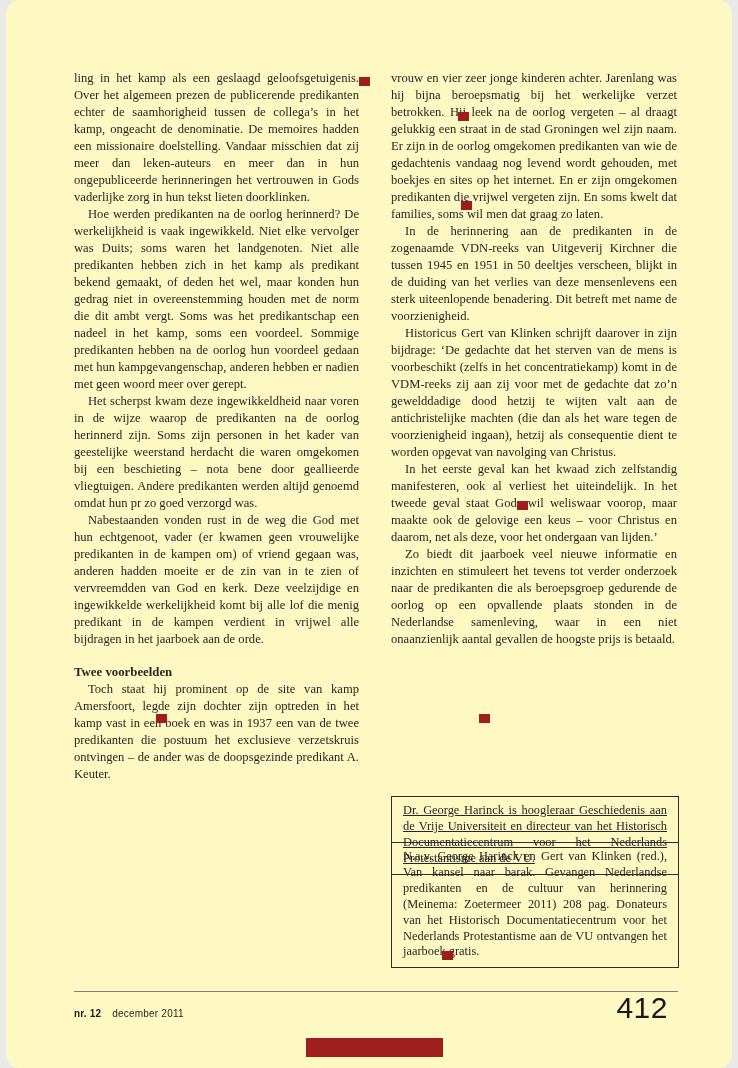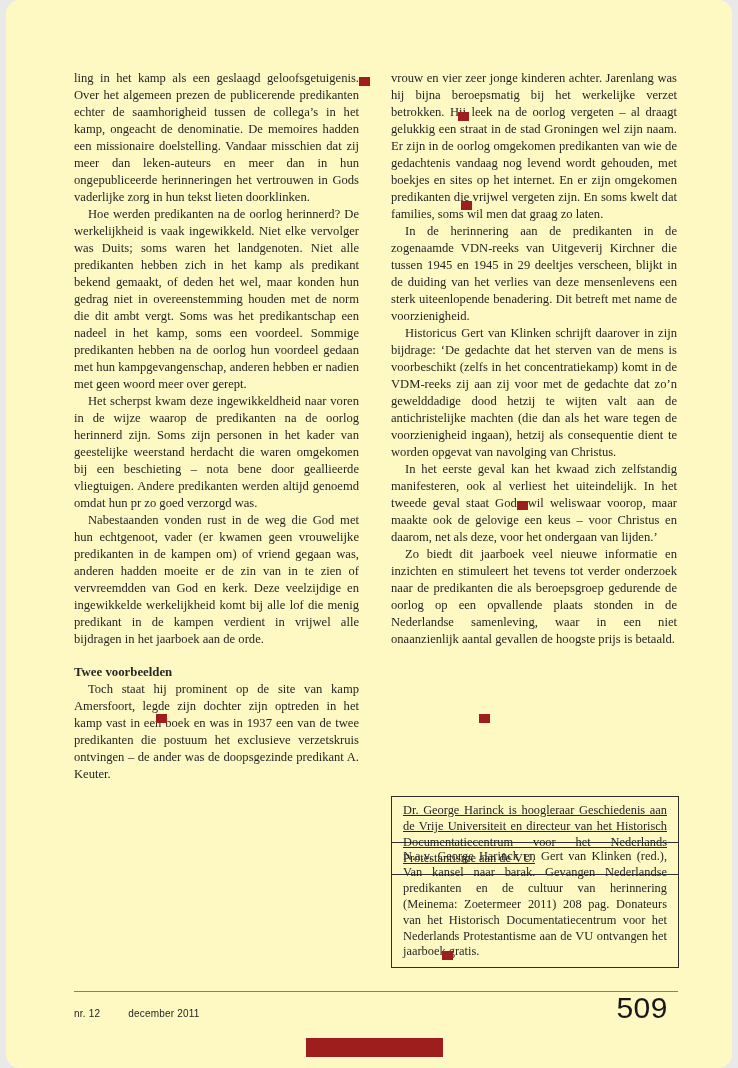--- a/index.html
+++ b/index.html
@@ -39,21 +39,21 @@
   .box2{top:842px;min-height:125px;}
   .footer-rule{
     position:absolute;left:68px;top:991px;
     width:604px;height:1px;background:#808080;
   }
   .footer{
     position:absolute;left:68px;top:1008px;
     font-family:"Liberation Sans","DejaVu Sans",sans-serif;
     font-size:10px;color:#1f1f1f;letter-spacing:0.2px;
   }
-  .footer .issue{margin-right:28px;}
+  .footer .issue{margin-right:11px;font-weight:bold;}
   .page-number{
     position:absolute;right:64px;top:993px;
     font-family:"Liberation Sans","DejaVu Sans",sans-serif;
     font-size:30px;font-weight:400;color:#181818;
     letter-spacing:0.5px;line-height:1;
   }
   .artifact{position:absolute;}
 </style>
 </head>
 <body>
@@ -64,41 +64,41 @@
     <p class="noindent">ling in het kamp als een geslaagd geloofsgetuigenis. Over het algemeen prezen de publicerende predikanten echter de saamhorigheid tussen de collega’s in het kamp, ongeacht de denominatie. De memoires hadden een missionaire doelstelling. Vandaar misschien dat zij meer dan leken-auteurs en meer dan in hun ongepubliceerde herinneringen het vertrouwen in Gods vaderlijke zorg in hun tekst lieten doorklinken.</p>
     <p>Hoe werden predikanten na de oorlog herinnerd? De werkelijkheid is vaak ingewikkeld. Niet elke vervolger was Duits; soms waren het landgenoten. Niet alle predikanten hebben zich in het kamp als predikant bekend gemaakt, of deden het wel, maar konden hun gedrag niet in overeenstemming houden met de norm die dit ambt vergt. Soms was het predikantschap een nadeel in het kamp, soms een voordeel. Sommige predikanten hebben na de oorlog hun voordeel gedaan met hun kampgevangenschap, anderen hebben er nadien met geen woord meer over gerept.</p>
     <p>Het scherpst kwam deze ingewikkeldheid naar voren in de wijze waarop de predikanten na de oorlog herinnerd zijn. Soms zijn personen in het kader van geestelijke weerstand herdacht die waren omgekomen bij een beschieting – nota bene door geallieerde vliegtuigen. Andere predikanten werden altijd genoemd omdat hun pr zo goed verzorgd was.</p>
     <p>Nabestaanden vonden rust in de weg die God met hun echtgenoot, vader (er kwamen geen vrouwelijke predikanten in de kampen om) of vriend gegaan was, anderen hadden moeite er de zin van in te zien of vervreemdden van God en kerk. Deze veelzijdige en ingewikkelde werkelijkheid komt bij alle lof die menig predikant in de kampen verdient in vrijwel alle bijdragen in het jaarboek aan de orde.</p>
     <h3 class="section-heading">Twee voorbeelden</h3>
     <p>Toch staat hij prominent op de site van kamp Amersfoort, legde zijn dochter zijn optreden in het kamp vast in een boek en was in 1937 een van de twee predikanten die postuum het exclusieve verzetskruis ontvingen – de ander was de doopsgezinde predikant A. Keuter.</p>
   </div>
 
   <div class="col col2">
     <p class="noindent">vrouw en vier zeer jonge kinderen achter. Jarenlang was hij bijna beroepsmatig bij het werkelijke verzet betrokken. Hij leek na de oorlog vergeten – al draagt gelukkig een straat in de stad Groningen wel zijn naam. Er zijn in de oorlog omgekomen predikanten van wie de gedachtenis vandaag nog levend wordt gehouden, met boekjes en sites op het internet. En er zijn omgekomen predikanten die vrijwel vergeten zijn. En soms kwelt dat families, soms wil men dat graag zo laten.</p>
-    <p>In de herinnering aan de predikanten in de zogenaamde VDN-reeks van Uitgeverij Kirchner die tussen 1945 en 1945 in 29 deeltjes verscheen, blijkt in de duiding van het verlies van deze mensenlevens een sterk uiteenlopende benadering. Dit betreft met name de voorzienigheid.</p>
+    <p>In de herinnering aan de predikanten in de zogenaamde VDN-reeks van Uitgeverij Kirchner die tussen 1945 en 1951 in 50 deeltjes verscheen, blijkt in de duiding van het verlies van deze mensenlevens een sterk uiteenlopende benadering. Dit betreft met name de voorzienigheid.</p>
     <p>Historicus Gert van Klinken schrijft daarover in zijn bijdrage: ‘De gedachte dat het sterven van de mens is voorbeschikt (zelfs in het concentratiekamp) komt in de VDM-reeks zij aan zij voor met de gedachte dat zo’n gewelddadige dood hetzij te wijten valt aan de antichristelijke machten (die dan als het ware tegen de voorzienigheid ingaan), hetzij als consequentie dient te worden opgevat van navolging van Christus.</p>
     <p>In het eerste geval kan het kwaad zich zelfstandig manifesteren, ook al verliest het uiteindelijk. In het tweede geval staat Gods wil weliswaar voorop, maar maakte ook de gelovige een keus – voor Christus en daarom, net als deze, voor het ondergaan van lijden.’</p>
     <p>Zo biedt dit jaarboek veel nieuwe informatie en inzichten en stimuleert het tevens tot verder onderzoek naar de predikanten die als beroepsgroep gedurende de oorlog op een opvallende plaats stonden in de Nederlandse samenleving, waar in een niet onaanzienlijk aantal gevallen de hoogste prijs is betaald.</p>
   </div>
 
   <div class="sidebox box1">
     <p>Dr. George Harinck is hoogleraar Geschiedenis aan de Vrije Universiteit en directeur van het Historisch Documentatiecentrum voor het Nederlands Protestantisme aan de VU.</p>
   </div>
 
   <div class="sidebox box2">
     <p>N.a.v. George Harinck en Gert van Klinken (red.), Van kansel naar barak. Gevangen Nederlandse predikanten en de cultuur van herinnering (Meinema: Zoetermeer 2011) 208 pag. Donateurs van het Historisch Documentatiecentrum voor het Nederlands Protestantisme aan de VU ontvangen het jaarboek gratis.</p>
   </div>
 
   <div class="footer-rule"></div>
 
   <div class="footer">
     <span class="issue">nr. 12</span><span class="date">december 2011</span>
   </div>
 
-  <div class="page-number">509</div>
+  <div class="page-number">412</div>
 
   <div id="artifacts">
       <div class="artifact" style="left: 353px; top: 77px; width: 11px; height: 9px; background: rgb(158, 29, 29);"></div>
       <div class="artifact" style="left: 452px; top: 112px; width: 11px; height: 9px; background: rgb(158, 29, 29);"></div>
       <div class="artifact" style="left: 455px; top: 201px; width: 11px; height: 9px; background: rgb(158, 29, 29);"></div>
       <div class="artifact" style="left: 511px; top: 501px; width: 11px; height: 9px; background: rgb(158, 29, 29);"></div>
       <div class="artifact" style="left: 150px; top: 714px; width: 11px; height: 9px; background: rgb(158, 29, 29);"></div>
       <div class="artifact" style="left: 473px; top: 714px; width: 11px; height: 9px; background: rgb(158, 29, 29);"></div>
       <div class="artifact" style="left: 436px; top: 951px; width: 11px; height: 9px; background: rgb(158, 29, 29);"></div>
       <div class="artifact" style="left: 300px; top: 1038px; width: 137px; height: 19px; background: rgb(158, 29, 29);"></div>

